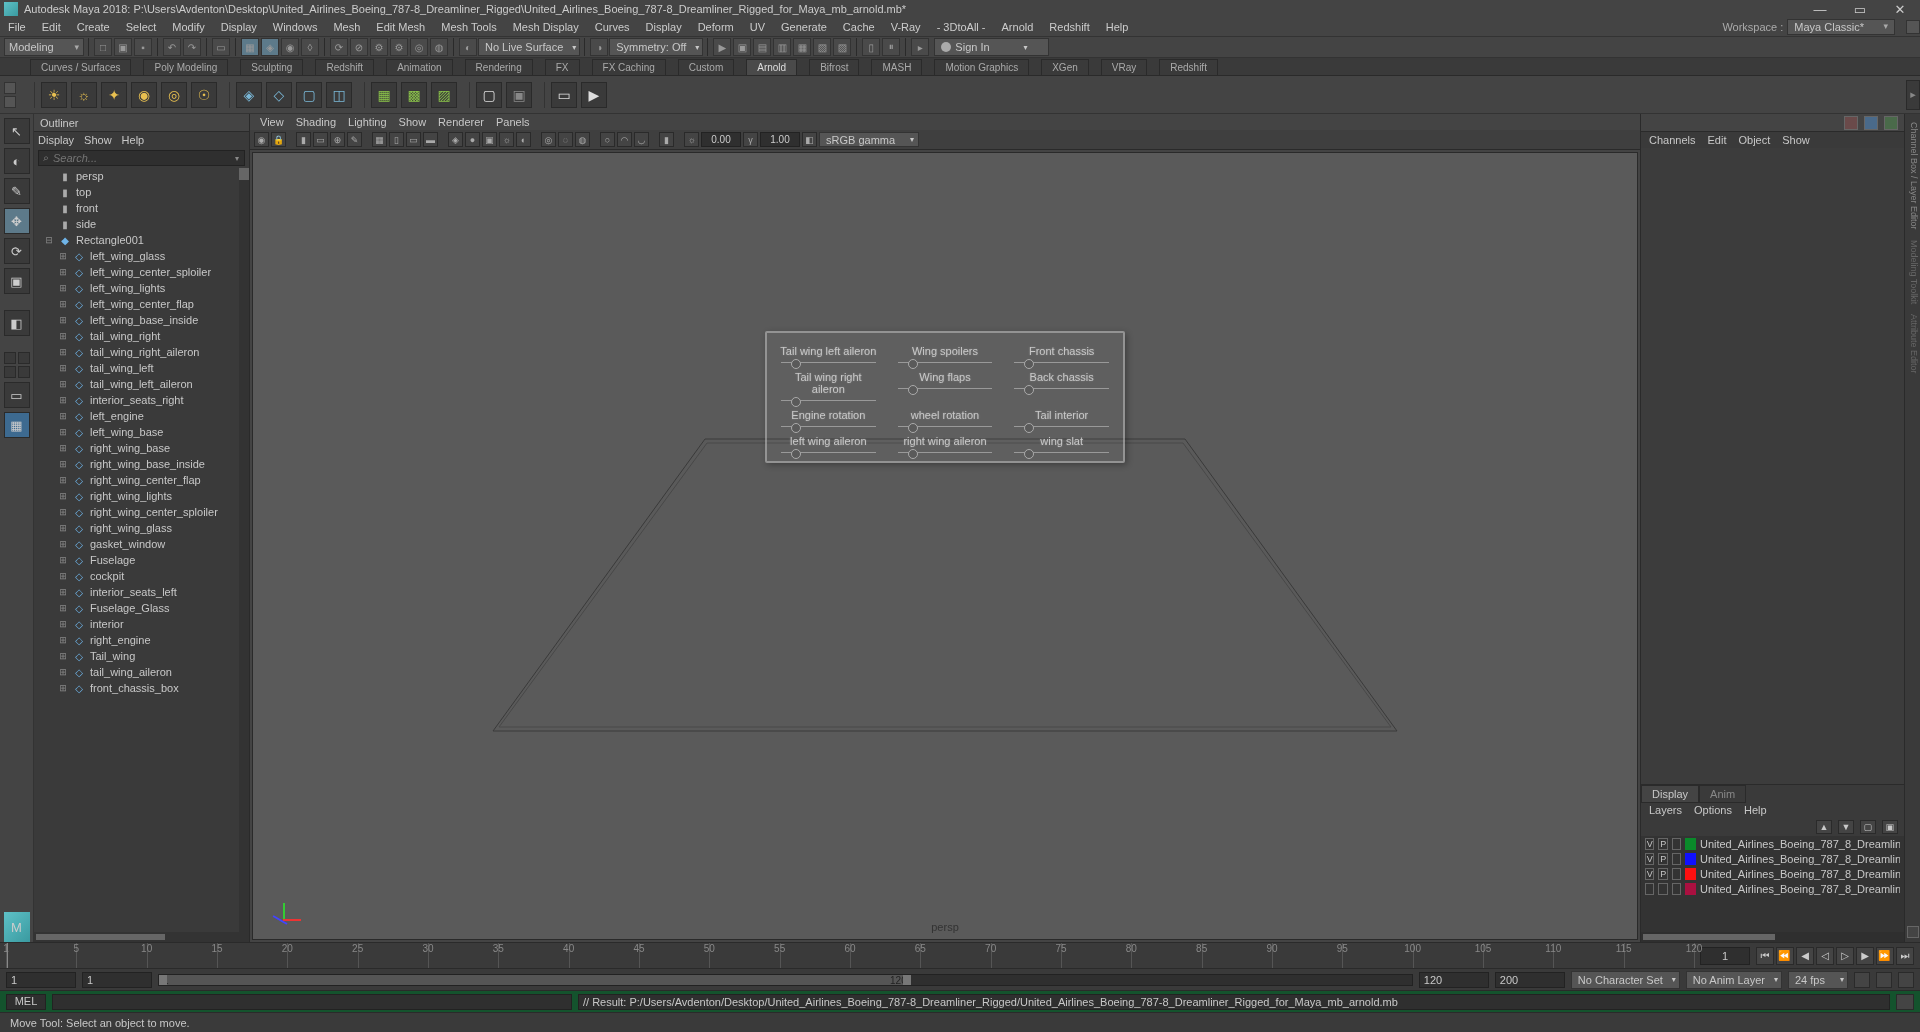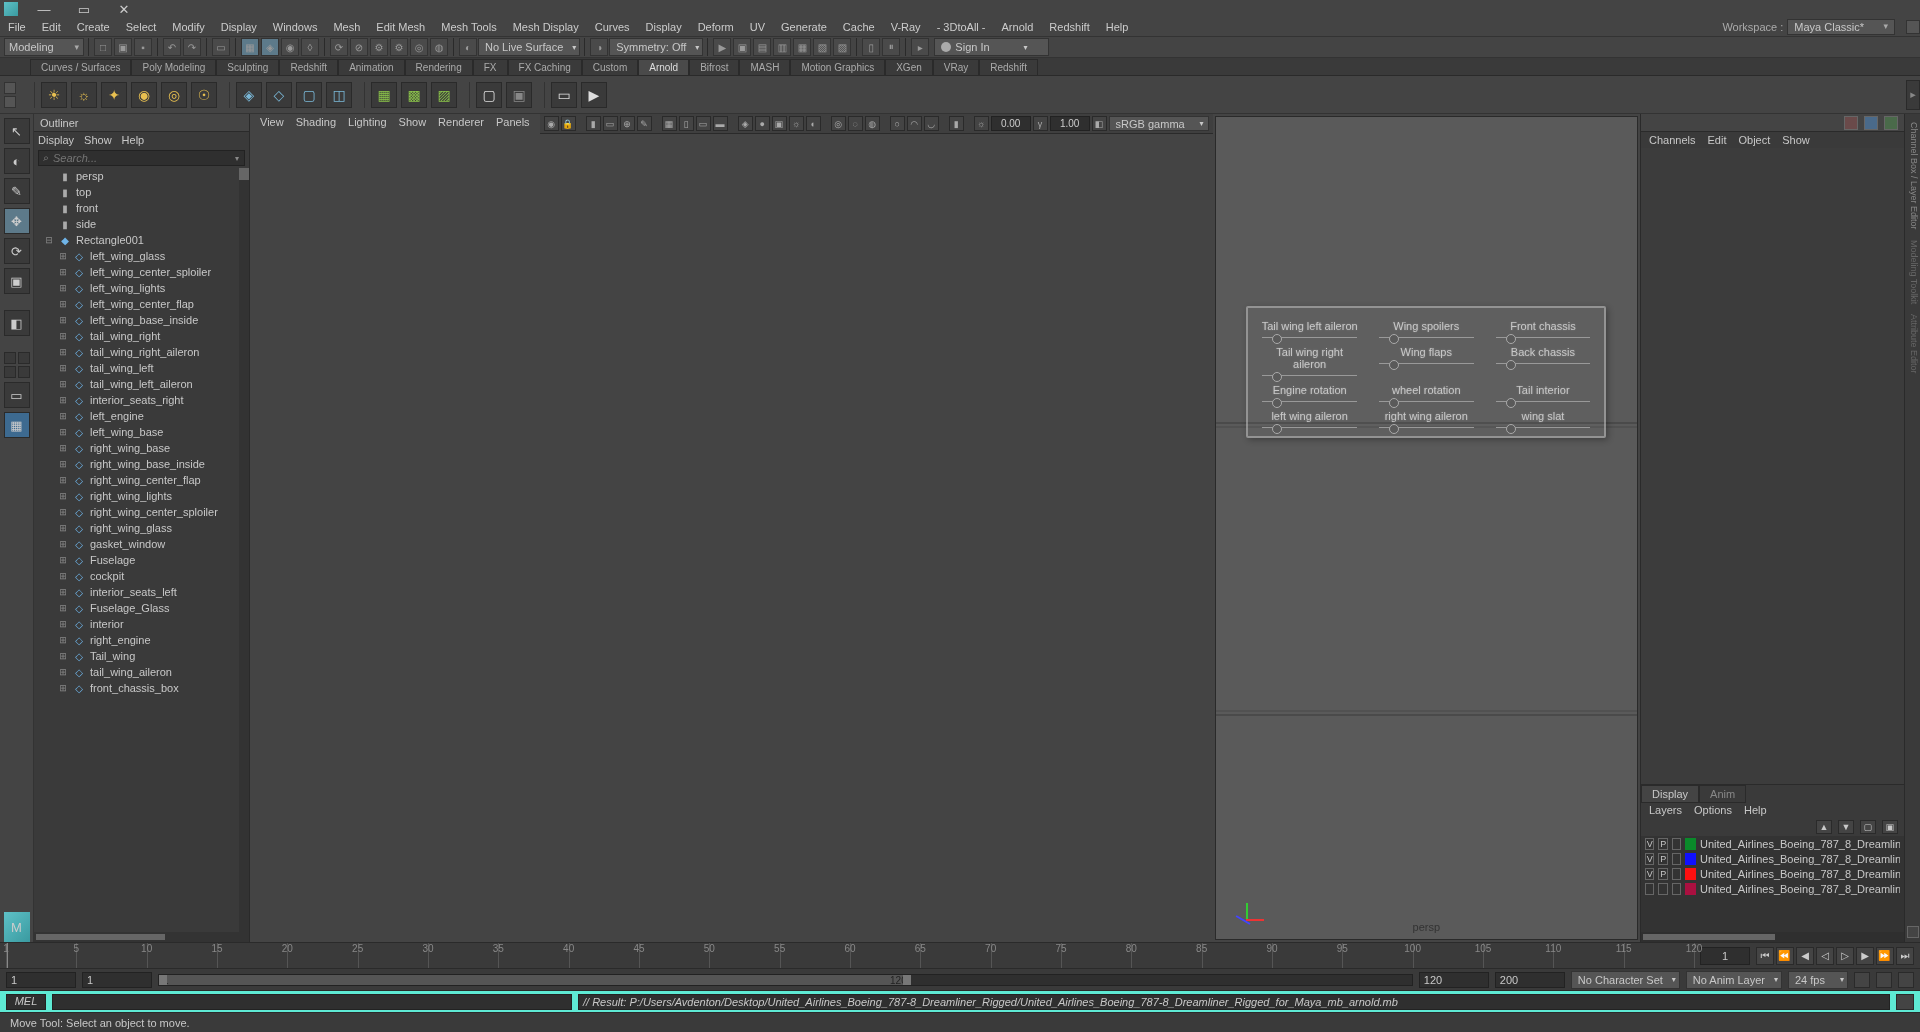--- a/index.html
+++ b/index.html
@@ -27,21 +27,21 @@
 .vbar{width:1px; height:18px; background:#2a2a2a; margin:0 4px;}
 .tbtn{width:18px; height:18px; background:#4a4a4a; border:1px solid #333; margin:0 1px; display:flex;align-items:center;justify-content:center; font-size:10px; color:#999;}
 .tbtn.on{background:#5d7a8a;}
 .dd-small{background:#555;border:1px solid #333; padding:1px 16px 1px 6px; position:relative; height:18px; display:flex; align-items:center; font-size:10px;}
 .dd-small:after{content:"▾"; position:absolute; right:3px; font-size:8px;}
 .signin{background:#555; border:1px solid #333; padding:2px 20px 2px 6px; margin-left:4px; display:flex; align-items:center; gap:4px;}
 .signin .head{width:10px;height:10px;border-radius:50%;background:#aaa;}
 
 
 .shelf-tabs{height:18px; background:#3a3a3a; display:flex; align-items:flex-end; border-bottom:1px solid #2a2a2a; padding-left:30px;}
-.shelf-tabs .tab{padding:2px 10px; background:#3a3a3a; border:1px solid #2a2a2a; border-bottom:none; margin-right:0px; font-size:10px; color:#aaa;}
+.shelf-tabs .tab{padding:2px 10px; background:#3a3a3a; border:1px solid #2a2a2a; border-bottom:none; margin-right:12px; font-size:10px; color:#aaa;}
 .shelf-tabs .tab.active{background:#4a4a4a; color:#ddd;}
 
 
 .shelf-icons{height:38px; background:#444; display:flex; align-items:center; padding-left:34px; gap:6px; border-bottom:1px solid #333;}
 .shelf-icons .grp{display:flex; gap:4px; padding:0 6px; border-left:1px solid #333;}
 .shelf-icons .grp:first-child{border-left:none;}
 .sicon{width:26px;height:26px; background:#3a3a3a; border:1px solid #2a2a2a; display:flex;align-items:center;justify-content:center; font-size:14px;}
 .sicon.sun{color:#e8c050;}
 .sicon.cube{color:#7ab8d8;}
 .sicon.grn{color:#8bc34a;}
@@ -78,21 +78,21 @@
 .tree-row .ind{display:inline-block;}
 .tree-row .exp{width:10px; font-size:9px; color:#888; text-align:center;}
 .tree-row .ic{width:14px;height:12px; display:flex;align-items:center;justify-content:center; font-size:10px;}
 .ic.cam{color:#aaa;} .ic.cam:before{content:"▮";}
 .ic.grp:before{content:"◆"; color:#6fb4e8;}
 .ic.grp2:before{content:"◇"; color:#6fb4e8;}
 .outliner .bscroll{height:10px;background:#333;position:relative;}
 .outliner .bscroll .th{position:absolute;left:2px;width:60%;height:6px;top:2px;background:#666;}
 
 
-.vp-wrap{flex:1; display:flex; flex-direction:row; background:#444;}
+.vp-wrap{flex:1; display:flex; flex-direction:column; background:#444;}
 .vp-menu{height:16px; display:flex; align-items:center; gap:12px; padding:0 10px; font-size:11px;}
 .vp-toolbar{height:20px; background:#3f3f3f; display:flex; align-items:center; padding:0 4px; gap:2px; border-bottom:1px solid #2a2a2a;}
 .vbtn{width:15px;height:15px;background:#444;border:1px solid #2a2a2a;display:flex;align-items:center;justify-content:center;font-size:9px;color:#aaa;}
 .vinput{width:40px;height:15px;background:#2f2f2f;border:1px solid #222;color:#ccc;font-size:10px;text-align:center;}
 .vdd{height:15px;background:#555;border:1px solid #333;padding:0 16px 0 6px;position:relative;font-size:10px;display:flex;align-items:center;min-width:100px;}
 .vdd:after{content:"▾";position:absolute;right:4px;font-size:8px;}
 .viewport{flex:1; background:#5a5a5a; position:relative; overflow:hidden; border:1px solid #2a2a2a; margin:2px;}
 .viewport .axis{position:absolute; left:16px; bottom:14px; width:30px;height:30px;}
 .axis .y{position:absolute;left:14px;bottom:4px;width:2px;height:18px;background:#3c3;}
 .axis .x{position:absolute;left:14px;bottom:4px;width:18px;height:2px;background:#e33;}
@@ -142,35 +142,36 @@
 
 .rangeslider{height:22px;background:#3a3a3a;display:flex;align-items:center;gap:6px;padding:0 6px;border-top:1px solid #2a2a2a;}
 .rangeslider .fld{width:70px;height:16px;background:#2f2f2f;border:1px solid #222;text-align:left;padding:0 4px;font-size:11px;}
 .rangeslider .bar{flex:1;height:12px;background:#2f2f2f;border:1px solid #222;position:relative;}
 .rangeslider .bar .rg{position:absolute;left:0;width:60%;top:0;bottom:0;background:#555;}
 .rangeslider .bar .rg .h{position:absolute;width:8px;top:0;bottom:0;background:#777;}
 .rangeslider .dd{min-width:90px;}
 .rangeslider .ricon{width:16px;height:16px;background:#444;border:1px solid #2a2a2a;}
 
 
-.cmdline{height:22px;background:#5eead4;display:flex;align-items:center;gap:6px;padding:0 6px;border-top:1px solid #2a2a2a;font-style:italic;}
+.cmdline{height:22px;background:#14532d;display:flex;align-items:center;gap:6px;padding:0 6px;border-top:1px solid #2a2a2a;}
 .cmdline .lang{width:40px;height:16px;background:#2f2f2f;border:1px solid #222;text-align:center;}
 .cmdline .in{flex:0 0 520px;height:16px;background:#2f2f2f;border:1px solid #222;}
 .cmdline .out{flex:1;height:16px;background:#2f2f2f;border:1px solid #222;padding:0 4px;font-size:11px;display:flex;align-items:center;}
 .cmdline .bt{width:18px;height:16px;background:#444;border:1px solid #2a2a2a;}
 
 
 .helpline{height:20px;background:#3a3a3a;display:flex;align-items:center;padding:0 10px;border-top:1px solid #2a2a2a;font-size:11px;color:#aaa;}
 
 </style>
 </head>
 <body>
 
 <div class="titlebar">
   <div class="logo"></div>
+  <div class="title">Autodesk Maya 2018: P:\Users\Avdenton\Desktop\United_Airlines_Boeing_787-8_Dreamliner_Rigged\United_Airlines_Boeing_787-8_Dreamliner_Rigged_for_Maya_mb_arnold.mb*</div>
   <div class="winbtn">—</div>
   <div class="winbtn">▭</div>
   <div class="winbtn">✕</div>
 </div>
 
 <div class="menubar" id="menubar">
     <div class="item">File</div>
     <div class="item">Edit</div>
     <div class="item">Create</div>
     <div class="item">Select</div>

